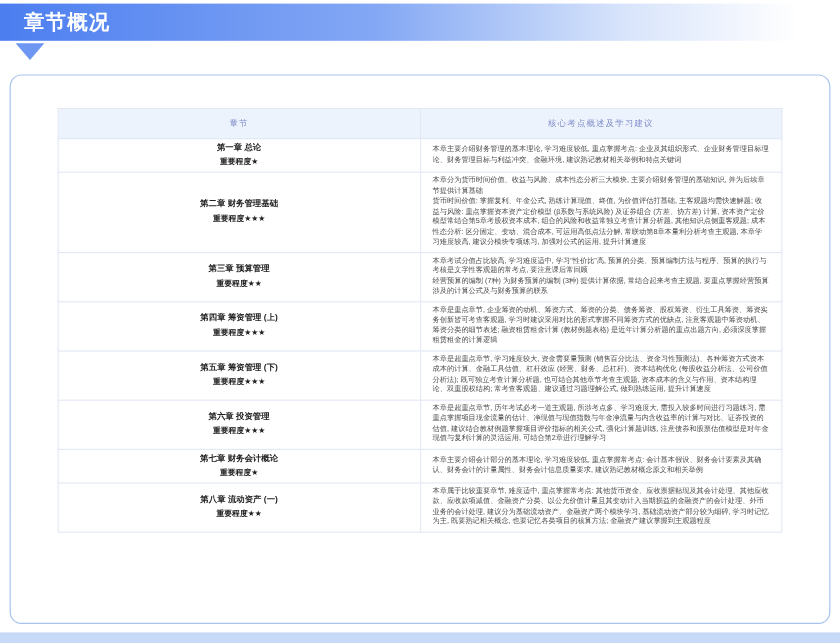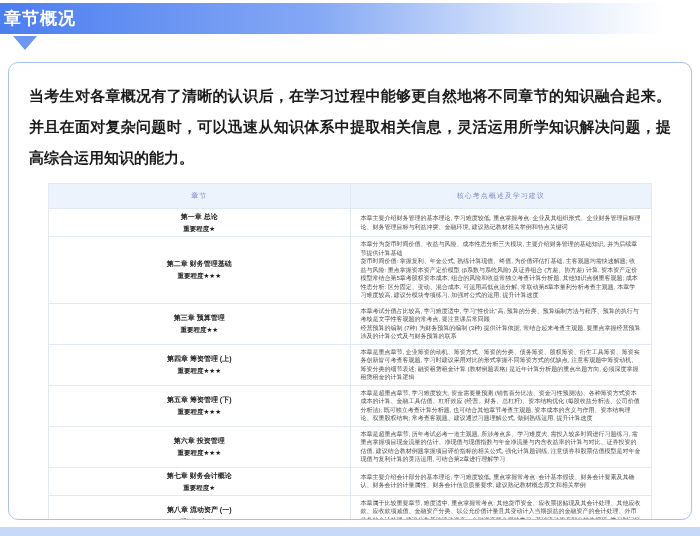--- a/index.html
+++ b/index.html
@@ -6,21 +6,21 @@
   body{
     width:700px;height:536px;position:relative;overflow:hidden;
     background:#ffffff;
     font-family:"Liberation Sans","DejaVu Sans",sans-serif;
   }
   .banner{
     position:absolute;left:0;top:3px;width:100%;height:31px;
     background:linear-gradient(90deg,#4c7ef0 0%,#84a8f4 45%,#d9e5fb 75%,#ffffff 95%);
   }
   .banner-title{
-    display:inline-block;padding-left:4px;line-height:31px;
+    display:inline-block;padding-left:20px;line-height:31px;
     color:#ffffff;font-size:17px;font-weight:bold;letter-spacing:1px;
   }
   .pointer{
     position:absolute;left:13px;top:36px;width:0;height:0;
     border-left:12px solid transparent;border-right:12px solid transparent;
     border-top:14px solid #6d97f3;
   }
   .card{
     position:absolute;left:8px;right:8px;top:62px;height:458px;
     background:#ffffff;border:1.5px solid #a7c2ef;border-radius:10px;
@@ -58,21 +58,20 @@
 </style>
 </head>
 <body>
 
 <div class="banner">
   <span class="banner-title">章节概况</span>
 </div>
 <div class="pointer"></div>
 
 <div class="card">
-  <p class="intro">当考生对各章概况有了清晰的认识后，在学习过程中能够更自然地将不同章节的知识融合起来。并且在面对复杂问题时，可以迅速从知识体系中提取相关信息，灵活运用所学知识解决问题，提高综合运用知识的能力。</p>
 
   <table class="chapters">
     <thead>
       <tr>
         <th>章节</th>
         <th>核心考点概述及学习建议</th>
       </tr>
     </thead>
     <tbody>
       <tr>

